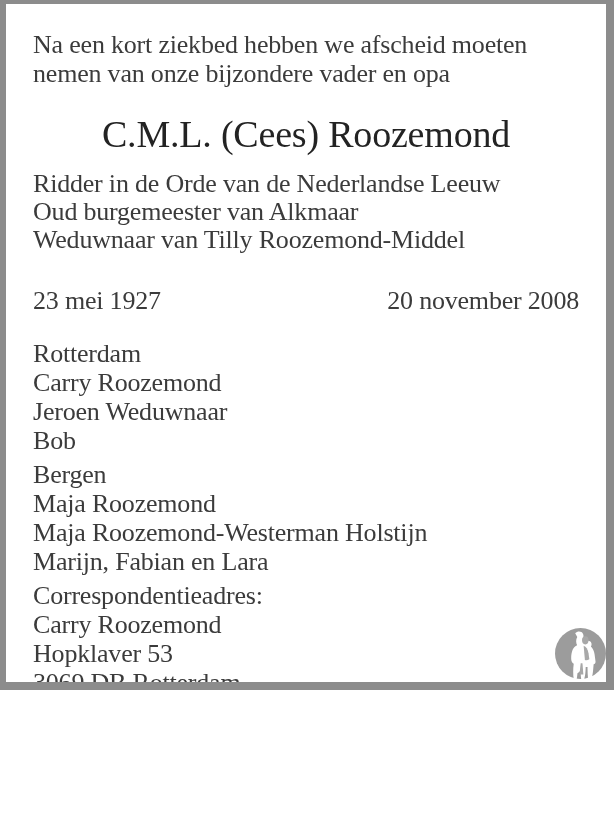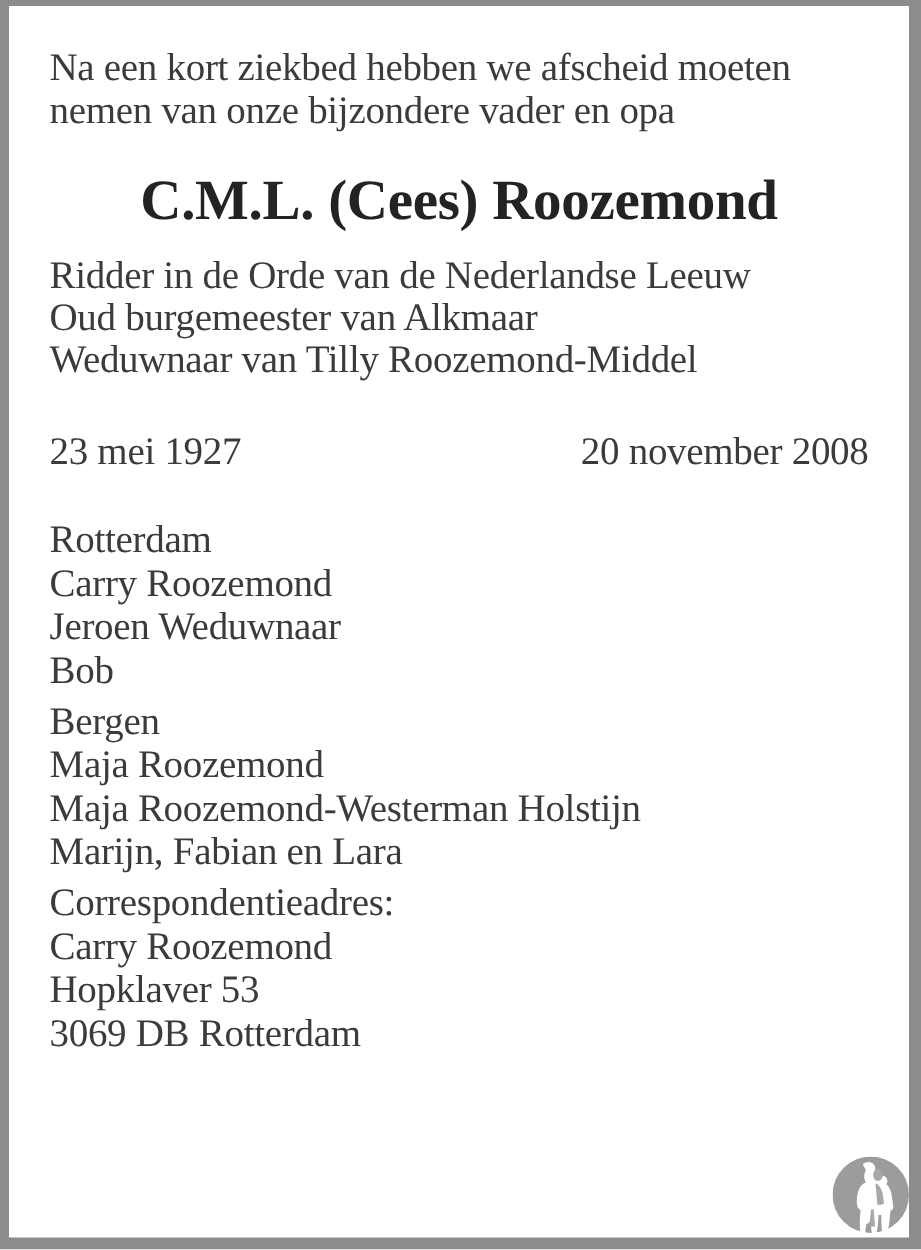--- a/index.html
+++ b/index.html
@@ -3,21 +3,21 @@
 <meta charset="utf-8">
 <style>
   html, body {
     margin: 0;
     padding: 0;
     background: #ffffff;
   }
   .page {
     position: relative;
     width: 614px;
-    height: 833px;
+    height: 690px;
     box-sizing: border-box;
     background: #ffffff;
     border-style: solid;
     border-color: #8c8c8c;
     border-width: 4px 8px 8px 6px;
     padding: 26px 27px 0 27px;
     overflow: hidden;
     font-family: "Liberation Serif", "DejaVu Serif", serif;
     color: #3b3b3b;
   }
@@ -26,21 +26,21 @@
   }
   .intro {
     font-size: 26px;
     line-height: 29px;
     letter-spacing: -0.2px;
   }
   .title {
     margin: 26px 0 0 0;
     font-size: 38px;
     line-height: 40px;
-    font-weight: bold;
+    font-weight: normal;
     text-align: center;
     color: #232323;
     letter-spacing: -0.2px;
   }
   .honors {
     margin-top: 16px;
     font-size: 26px;
     line-height: 28px;
     text-align: left;
     letter-spacing: -0.2px;
@@ -53,21 +53,21 @@
     line-height: 29px;
     letter-spacing: -0.2px;
   }
   .message {
     margin-top: 27px;
     font-size: 26px;
     line-height: 29px;
     letter-spacing: -0.2px;
   }
   .group {
-    margin-top: 30px;
+    margin-top: 24px;
     font-size: 26px;
     line-height: 29px;
     letter-spacing: -0.2px;
   }
   .group + .group {
     margin-top: 5px;
   }
   .logo {
     position: absolute;
     right: 0;

